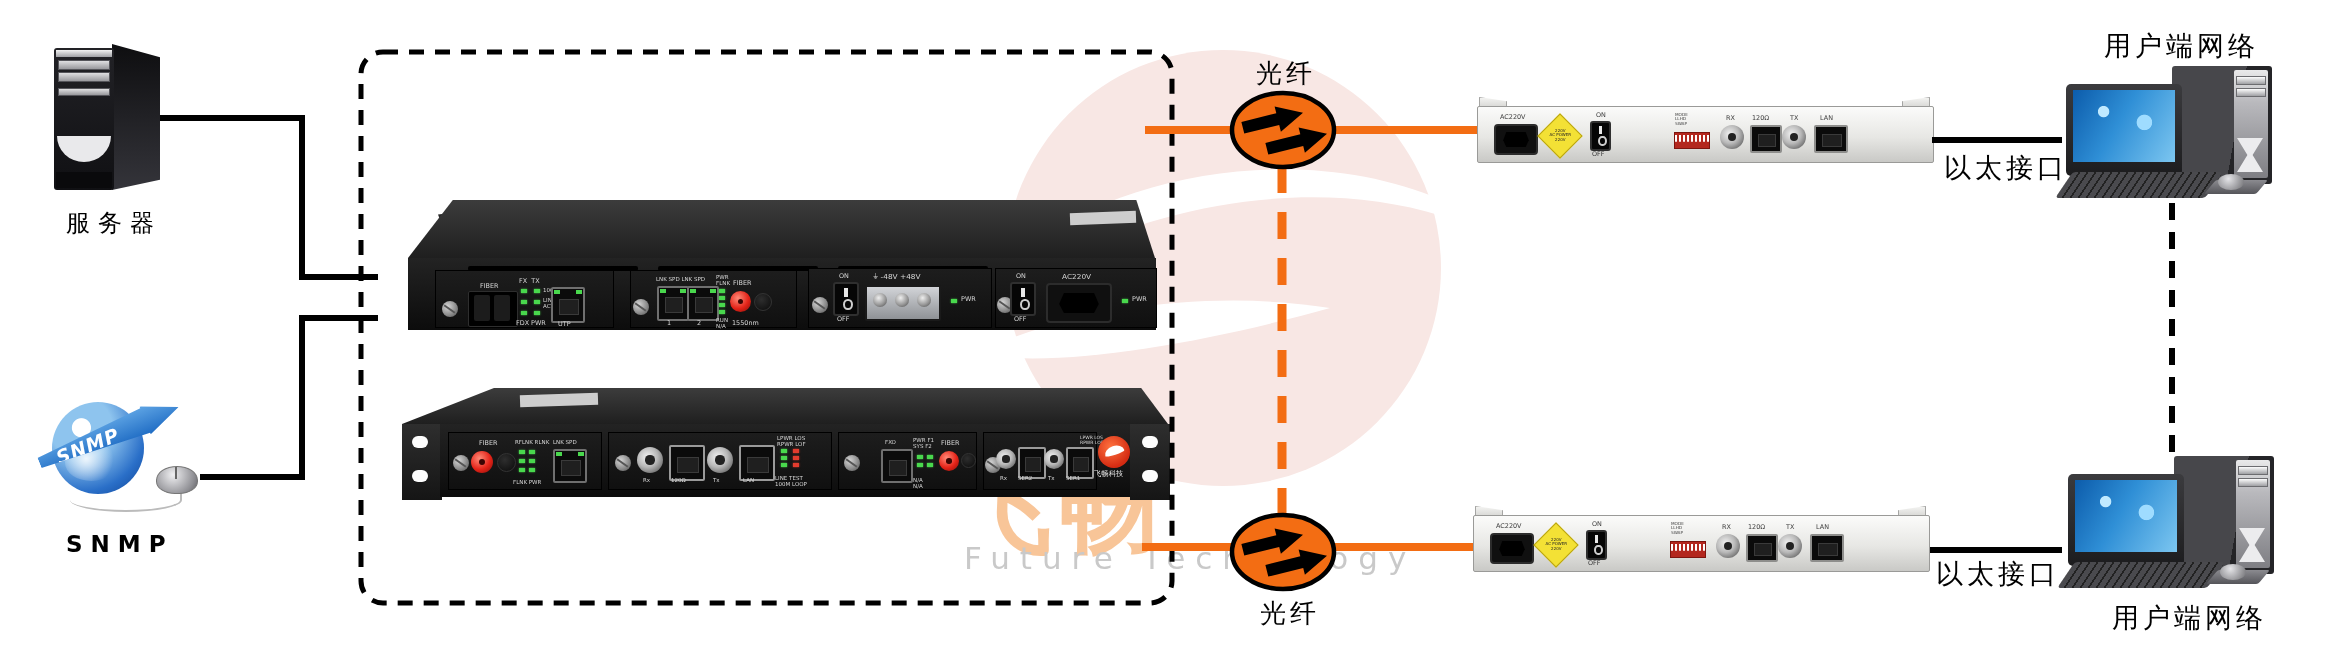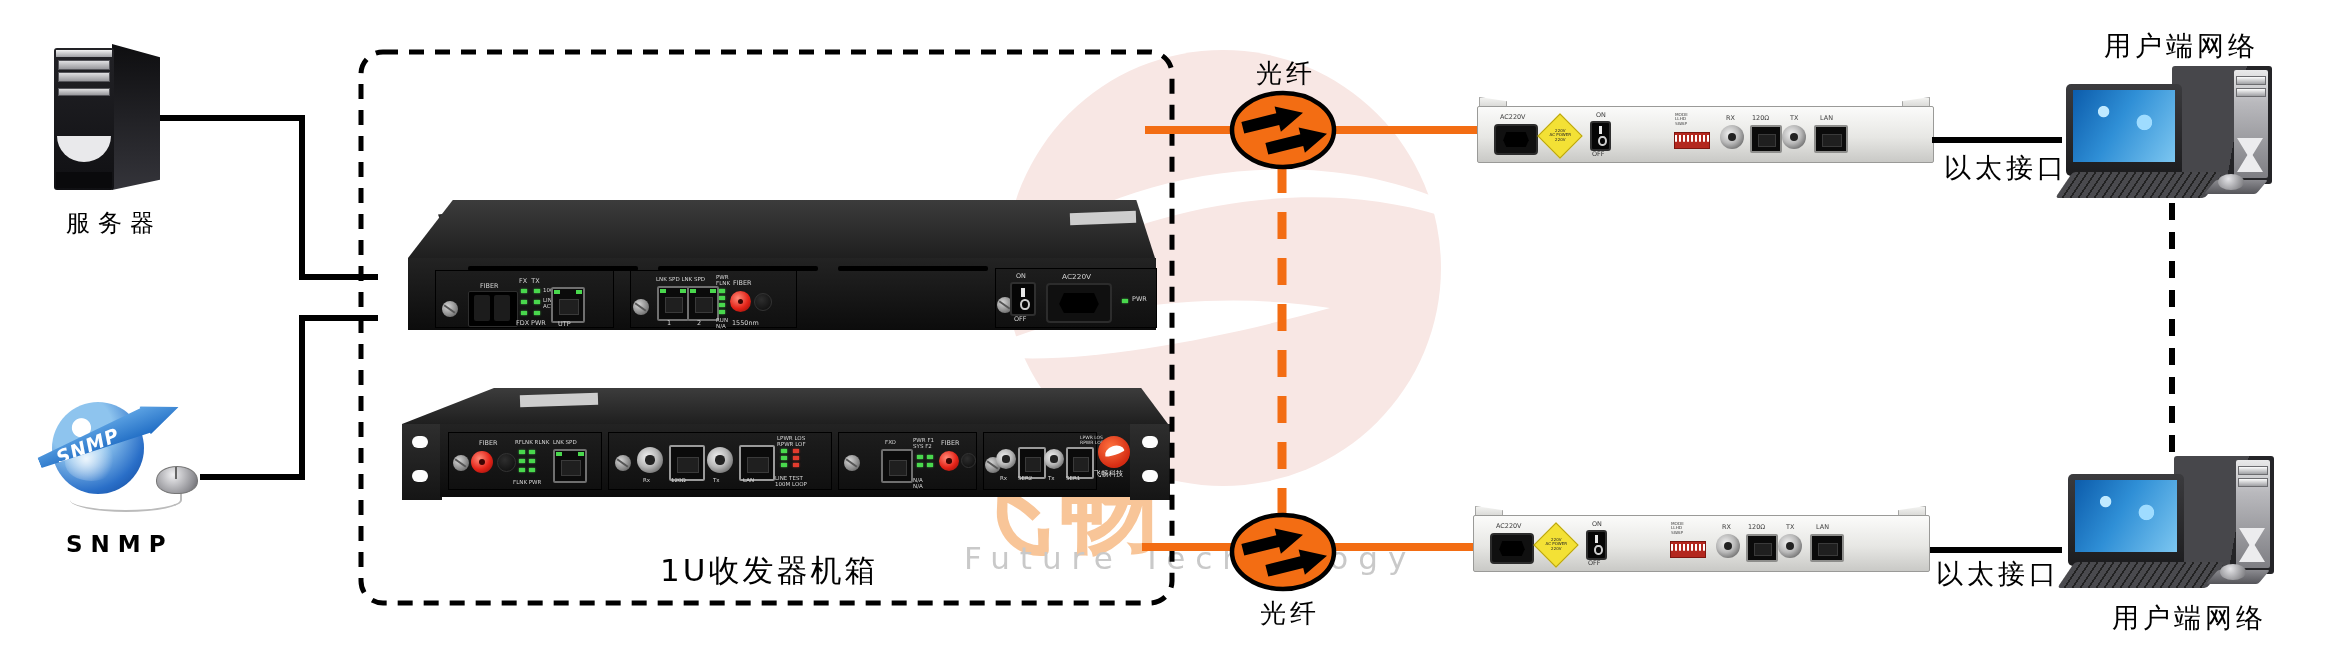--- a/index.html
+++ b/index.html
@@ -199,20 +199,34 @@
       <div class="led" style="left:88px;top:32px;"></div>
       <div class="led" style="left:88px;top:39px;"></div>
       <div class="mlabel tiny" style="left:85px;top:46px;">RUN
 N/A</div>
       <div class="mlabel" style="left:102px;top:8px;">FIBER</div>
       <div class="fc" style="left:99px;top:20px;width:21px;height:21px;"></div>
       <div class="btnround" style="left:123px;top:22px;width:16px;height:16px;"></div>
       <div class="mlabel" style="left:101px;top:48px;">1550nm</div>
     </div>
 
+    <div class="card" style="left:418px;top:108px;width:182px;height:58px;">
+      <div class="screw" style="left:3px;top:28px;"></div>
+      <div class="mlabel" style="left:30px;top:3px;">ON</div>
+      <div class="rocker" style="left:24px;top:13px;width:22px;height:30px;"></div>
+      <div class="mlabel" style="left:28px;top:46px;">OFF</div>
+      <div class="mlabel" style="left:64px;top:4px;font-size:8px;">⏚ -48V +48V</div>
+      <div class="term" style="left:56px;top:16px;width:72px;height:32px;">
+        <i style="left:6px;"></i>
+          <i style="left:28px;"></i>
+          <i style="left:50px;"></i>
+      </div>
+      <div class="led" style="left:142px;top:30px;"></div>
+      <div class="mlabel" style="left:152px;top:26px;">PWR</div>
+    </div>
 
     <div class="card" style="left:605px;top:108px;width:160px;height:58px;">
       <div class="screw" style="left:1px;top:28px;"></div>
       <div class="mlabel" style="left:20px;top:3px;">ON</div>
       <div class="rocker" style="left:14px;top:13px;width:22px;height:30px;"></div>
       <div class="mlabel" style="left:18px;top:46px;">OFF</div>
       <div class="mlabel" style="left:66px;top:4px;font-size:8px;">AC220V</div>
       <div class="iec" style="left:50px;top:14px;width:62px;height:36px;"></div>
       <div class="led" style="left:126px;top:30px;"></div>
       <div class="mlabel" style="left:136px;top:26px;">PWR</div>
@@ -305,21 +319,20 @@
 RPWR LOF</div>
     </div>
 
     <div class="abs" style="left:698px;top:56px;width:32px;height:32px;border-radius:50%;z-index:11;
          background:radial-gradient(circle at 40% 35%,#ff7340,#d42b12 70%);">
       <div class="abs" style="left:6px;top:10px;width:20px;height:9px;background:#fff;border-radius:50% 50% 50% 50%/80% 80% 20% 20%;transform:rotate(-18deg);"></div>
     </div>
     <div class="mlabel" style="left:694px;top:90px;font-size:8px;color:#e8e8e8;">飞畅科技</div>
   </div>
 
-  <div class="label" style="left:660px;top:550px;font-size:31px;letter-spacing:3px;">1U收发器机箱</div>
 
   <div class="abs conv" style="left:1477px;top:96px;width:455px;height:68px;">
     <div class="earL"></div>
     <div class="earR"></div>
     <div class="body">
       <div class="mlabel dark" style="left:22px;top:6px;">AC220V</div>
       <div class="iec" style="left:16px;top:17px;width:40px;height:27px;"></div>
       <div class="diamond" style="left:66px;top:13px;">
         <span>220V
 AC POWER

